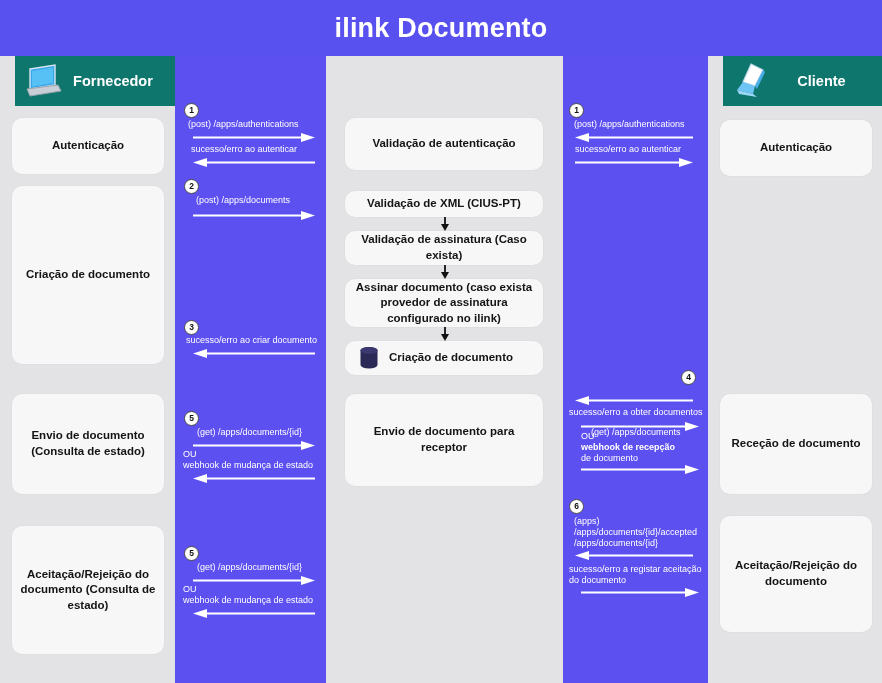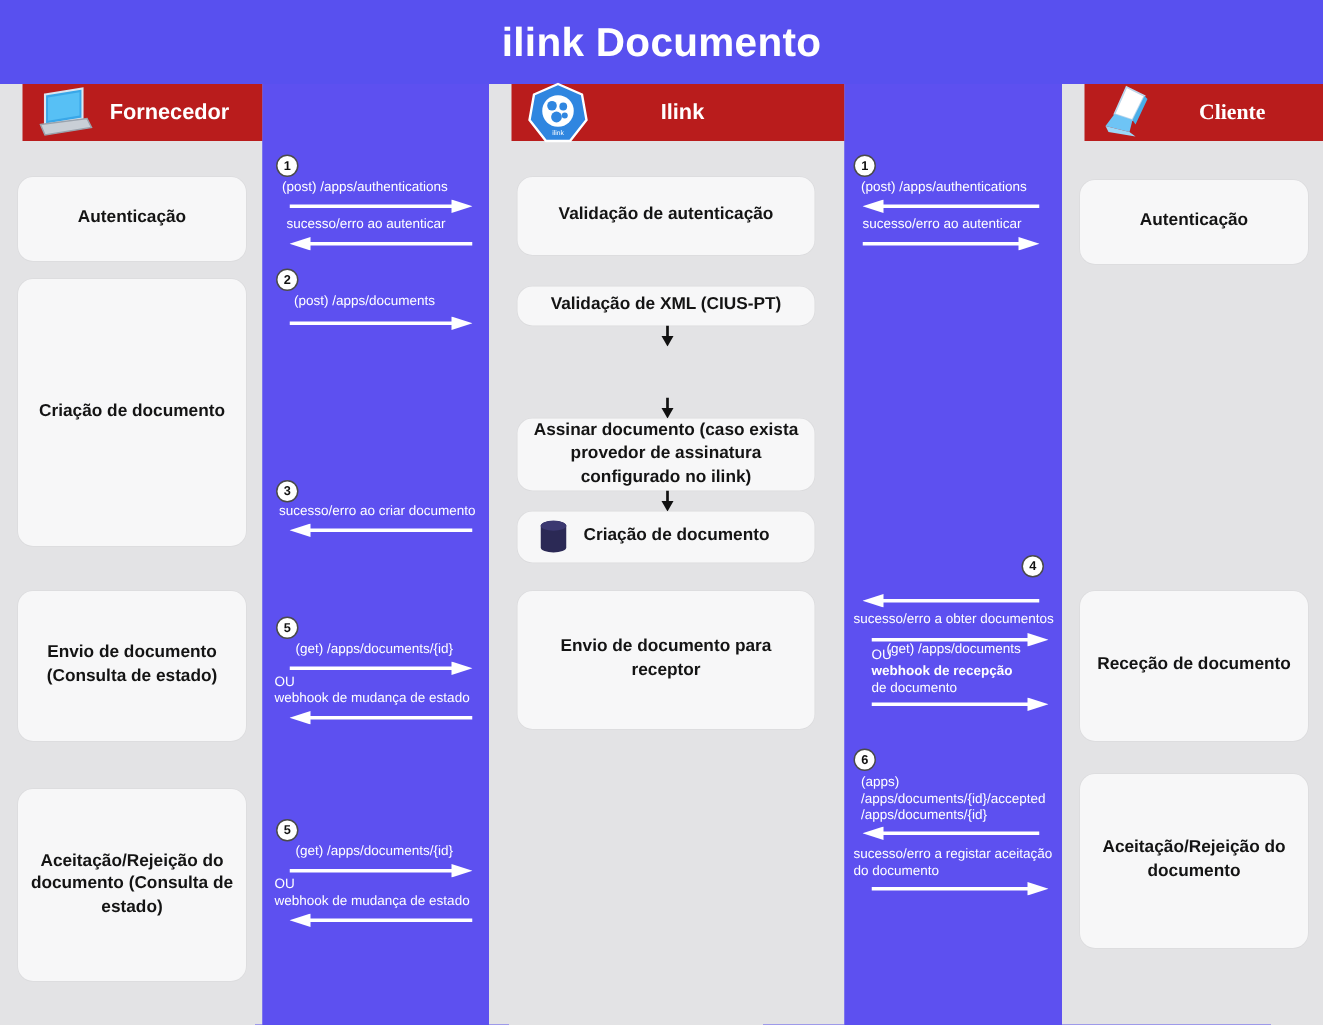--- a/index.html
+++ b/index.html
@@ -22,34 +22,34 @@
   .col-purple{background:#5d50f0;}
 
   .col-fornecedor{left:0;width:175px;}
   .lane-1{left:175px;width:151px;}
   .col-ilink{left:326px;width:237px;}
   .lane-2{left:563px;width:145px;}
   .col-cliente{left:708px;width:174px;}
 
   
   .hdr{
-    position:absolute;top:0;left:0;right:0;height:38px;
-    background:#b91c1c;
+    position:absolute;top:0;left:0;right:0;height:50px;
+    background:#0f766e;
     display:flex;align-items:center;
     box-sizing:border-box;
     margin-left:15px;
   }
   .hdr-title{
     color:#ffffff;font-size:14.5px;font-weight:bold;
     flex:1;text-align:center;
   }
   .hdr .ic{width:42px;height:42px;margin-left:6px;flex:0 0 42px;position:relative;}
   .col-ilink .hdr .ic{margin-left:10px;}
   .col-ilink .hdr-title{margin-right:46px;}
-  .col-cliente .hdr-title{margin-right:10px;font-family:Liberation Serif, serif;}
+  .col-cliente .hdr-title{margin-right:10px;}
   .col-fornecedor .hdr-title{margin-right:12px;}
 
   
   .box{
     position:absolute;
     background:#f7f7f8;
     border-radius:10px;
     display:flex;align-items:center;justify-content:center;
     text-align:center;
     color:#141414;
@@ -178,49 +178,38 @@
   <div class="mlabel" style="left:8px;top:539px;">webhook de mudança de estado</div>
   <div class="arrow" style="left:18px;top:553px;width:122px;">
     <svg width="122" height="9" viewBox="0 0 122 9">
         <path d="M122,4.5 L10,4.5" stroke="#fff" stroke-width="2.2"></path>
         <polygon points="0,4.5 14,0 14,9" fill="#fff"></polygon>
       </svg>
   </div>
 </div>
 
 <div class="col col-grey col-ilink">
-  <div class="hdr">
-    <span class="ic">
-      <svg width="42" height="46" viewBox="0 0 42 46">
-        <polygon points="21,2 37,9 40,26 29,40 13,40 2,26 5,9" fill="#2f86e0" stroke="#ffffff" stroke-width="1.6"></polygon>
-        <circle cx="21" cy="20" r="10.5" fill="#ffffff"></circle>
-        <circle cx="17" cy="16.5" r="3.2" fill="#2f86e0"></circle>
-        <circle cx="24.5" cy="17" r="2.6" fill="#2f86e0"></circle>
-        <circle cx="20" cy="24" r="3.6" fill="#2f86e0"></circle>
-        <circle cx="25.5" cy="23" r="2" fill="#2f86e0"></circle>
-        <text x="21" y="36" font-size="4.5" fill="#ffffff" text-anchor="middle" font-family="Liberation Sans, sans-serif">ilink</text>
-      </svg>
-    </span>
-    <span class="hdr-title">Ilink</span>
-  </div>
 
   <div class="box" style="left:19px;top:62px;width:198px;height:52px;">
     <span class="btxt">Validação de autenticação</span>
   </div>
 
   <div class="box" style="left:19px;top:135px;width:198px;height:26px;">
     <span class="btxt">Validação de XML (CIUS-PT)</span>
   </div>
   <div class="vchev" style="top:161px;height:14px;">
     <svg width="14" height="14" viewBox="0 0 14 14">
         <path d="M7,0 L7,8" stroke="#111" stroke-width="1.8"></path>
         <polygon points="7,14 3,7 11,7" fill="#111"></polygon>
       </svg>
   </div>
 
+  <div class="box" style="left:19px;top:175px;width:198px;height:34px;">
+    <span class="btxt">Validação de assinatura (Caso exista)</span>
+  </div>
   <div class="vchev" style="top:209px;height:14px;">
     <svg width="14" height="14" viewBox="0 0 14 14">
         <path d="M7,0 L7,8" stroke="#111" stroke-width="1.8"></path>
         <polygon points="7,14 3,7 11,7" fill="#111"></polygon>
       </svg>
   </div>
 
   <div class="box" style="left:19px;top:223px;width:198px;height:48px;">
     <span class="btxt">Assinar documento (caso exista provedor de assinatura configurado no ilink)</span>
   </div>

